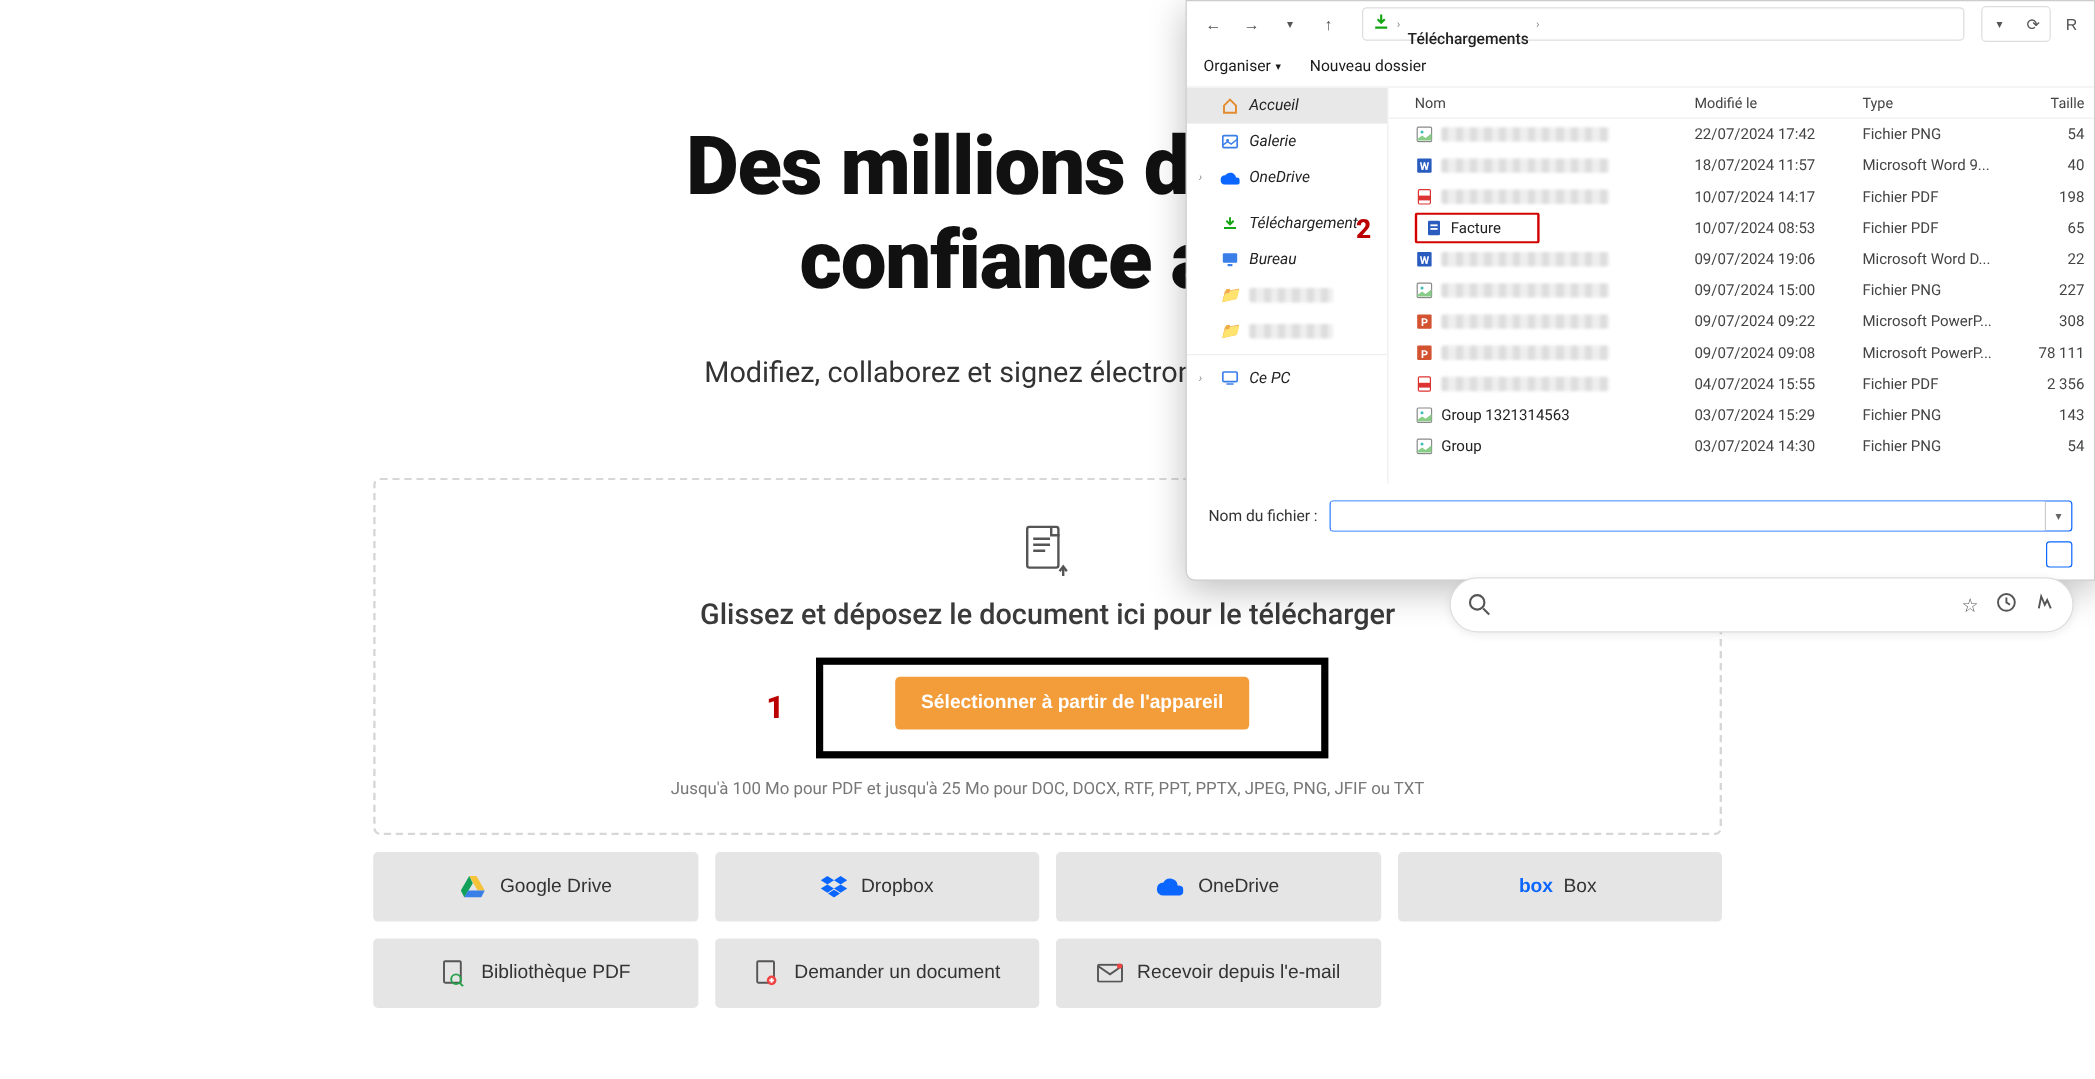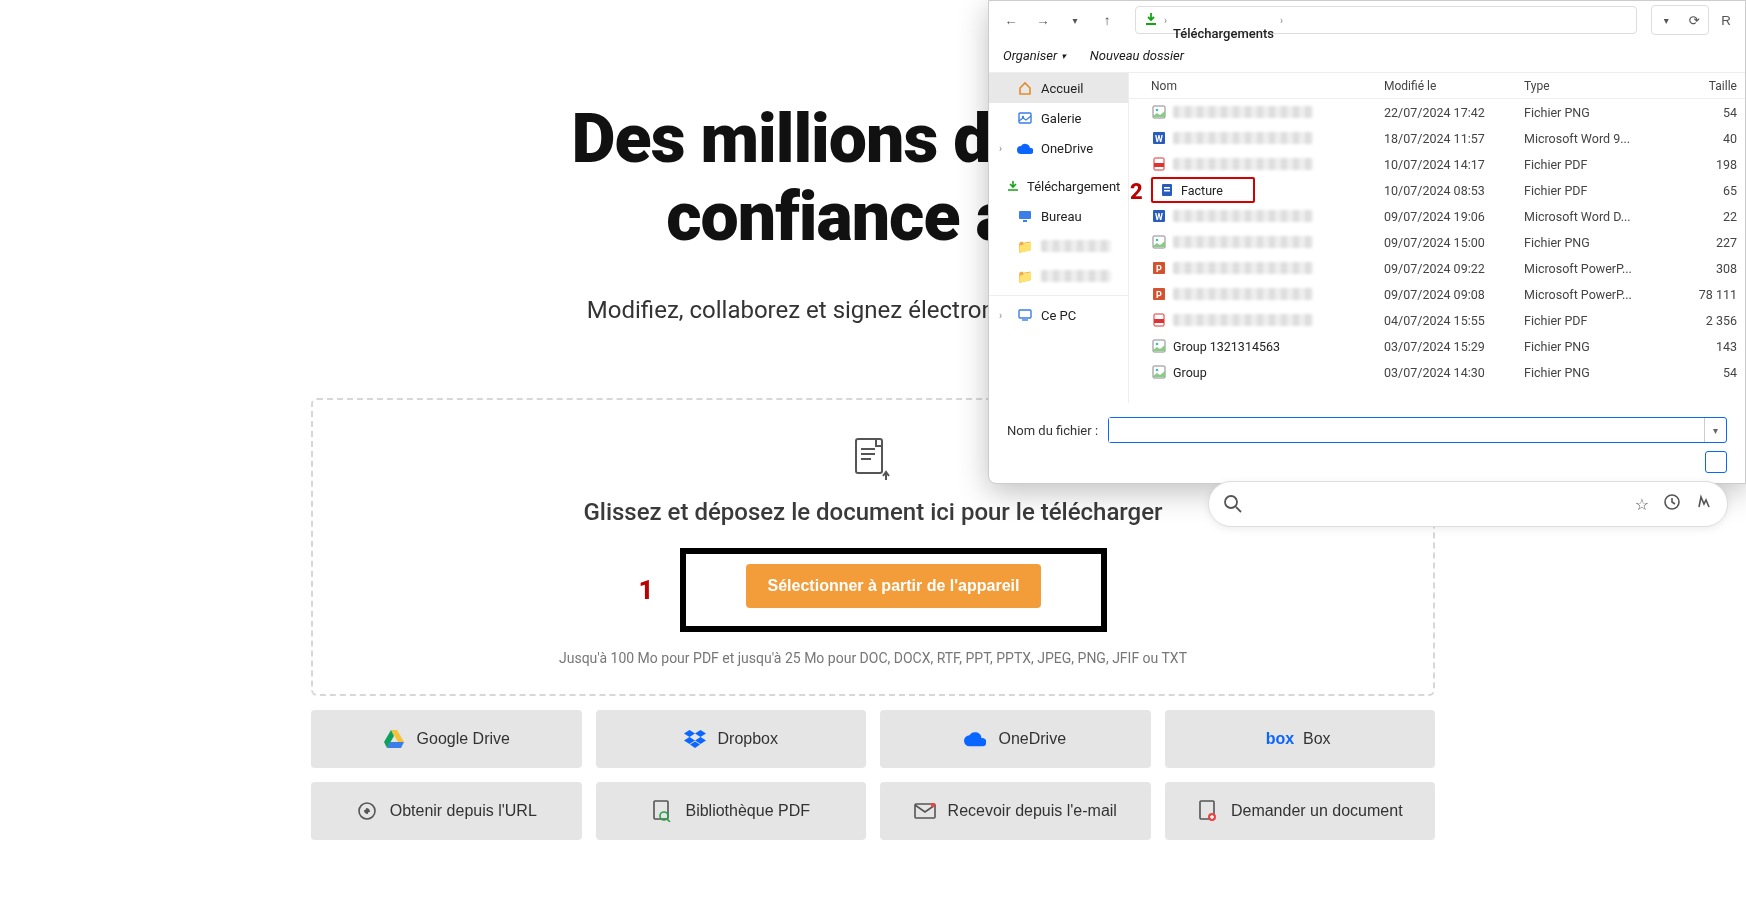--- a/index.html
+++ b/index.html
@@ -31,24 +31,24 @@
 .fd-path { display: flex; align-items: center; gap: 6px; flex: 1; border: 1px solid #ddd; border-radius: 4px; height: 28px; padding: 0 8px; margin: 0 10px; }
 .fd-path .dl-ic { color: #14a514; }
 .fd-path .crumb { font-weight: 500; margin-top: 26px; }
 .fd-path .chev { color: #888; font-size: 10px;}
 .fd-right { display: flex; gap: 6px; align-items: center; }
 .fd-r-btn { width:28px; height:28px; border:none; background:transparent; cursor:pointer; border-radius:4px; color:#555; display:flex;align-items:center;justify-content:center;}
 .fd-r-btn.txt{width:auto;padding:0 6px;}
 .fd-r-group{display:flex;border:1px solid #ddd;border-radius:4px;}
 
 .fd-toolbar { display: flex; align-items: center; height: 34px; padding: 0 14px; gap: 24px; border-bottom: 1px solid #eee; }
-.fd-tb-item { color: #1a1a1a; cursor: pointer; display:flex; align-items:center; gap:4px;font-style:italic; }
+.fd-tb-item { color: #1a1a1a; cursor: pointer; display:flex; align-items:center; gap:4px; }
 
 .fd-body { display: flex; height: 330px; }
-.fd-sidebar { width: 140px; border-right: 1px solid #eee; overflow: hidden; }
+.fd-sidebar { width: 168px; border-right: 1px solid #eee; overflow: hidden; font-style: italic; }
 .fd-sb-item { height: 30px; display: flex; align-items: center; padding: 0 10px; gap: 8px; cursor: pointer; }
 .fd-sb-item.sel { background: #e8e8e8; }
 .fd-sb-item .expand{width:10px;color:#888;font-size:10px;}
 .fd-sb-sep { height: 8px; }
 .fd-sb-div{height:1px;background:#eee;margin:4px 0;}
 .fd-sb-item .ic{width:16px;height:16px;display:inline-flex;align-items:center;justify-content:center;}
 
 .fd-list { flex: 1; overflow: hidden; }
 .fd-head { display: flex; height: 26px; align-items: center; border-bottom: 1px solid #eee; color: #444; font-size: 12px; justify-content: flex-end; }
 .fd-col-name { width: 255px; padding-left: 22px; }
@@ -140,56 +140,47 @@
             </svg>
           </span>
         <span>OneDrive</span>
       </button>
       <button class="source-btn">
         <span class="ic" style="color:#0a66ff;font-weight:900;font-size:16px;">box</span>
         <span>Box</span>
       </button>
       <button class="source-btn">
         <span class="ic">
-            <svg width="20" height="20" viewBox="0 0 20 20">
-              <circle cx="10" cy="10" r="8" fill="none" stroke="#555" stroke-width="1.6"></circle>
-              <path d="M7 10a3 3 0 003-3M13 10a3 3 0 00-3 3M8 12l4-4" stroke="#555" stroke-width="1.6" fill="none"></path>
-            </svg>
-          </span>
-        <span>Obtenir depuis l'URL</span>
-      </button>
-      <button class="source-btn">
-        <span class="ic">
             <svg width="18" height="22" viewBox="0 0 18 22">
               <rect x="1" y="1" width="14" height="18" rx="1" fill="none" stroke="#555" stroke-width="1.6"></rect>
               <circle cx="11" cy="16" r="4" fill="none" stroke="#26a04a" stroke-width="1.6"></circle>
               <line x1="14" y1="19" x2="17" y2="22" stroke="#26a04a" stroke-width="1.6"></line>
             </svg>
           </span>
         <span>Bibliothèque PDF</span>
+      </button>
+      <button class="source-btn">
+        <span class="ic">
+            <svg width="18" height="22" viewBox="0 0 18 22">
+              <rect x="1" y="1" width="14" height="18" rx="1" fill="none" stroke="#555" stroke-width="1.6"></rect>
+              <circle cx="13" cy="17" r="4" fill="#e44"></circle>
+              <path d="M11 17h4M13 15v4" stroke="#fff" stroke-width="1.6"></path>
+            </svg>
+          </span>
+        <span>Demander un document</span>
       </button>
       <button class="source-btn">
         <span class="ic">
             <svg width="22" height="16" viewBox="0 0 22 16">
               <rect x="1" y="1" width="20" height="14" rx="1" fill="none" stroke="#555" stroke-width="1.6"></rect>
               <path d="M1 2l10 7 10-7" fill="none" stroke="#555" stroke-width="1.6"></path>
               <circle cx="19" cy="2" r="2.2" fill="#e44"></circle>
             </svg>
           </span>
         <span>Recevoir depuis l'e-mail</span>
-      </button>
-      <button class="source-btn">
-        <span class="ic">
-            <svg width="18" height="22" viewBox="0 0 18 22">
-              <rect x="1" y="1" width="14" height="18" rx="1" fill="none" stroke="#555" stroke-width="1.6"></rect>
-              <circle cx="13" cy="17" r="4" fill="#e44"></circle>
-              <path d="M11 17h4M13 15v4" stroke="#fff" stroke-width="1.6"></path>
-            </svg>
-          </span>
-        <span>Demander un document</span>
       </button>
     </div>
   </div>
 </div>
 
 <div class="file-dialog">
   <div class="fd-topnav">
     <button class="fd-navbtn">←</button>
     <button class="fd-navbtn">→</button>
     <button class="fd-navbtn">

